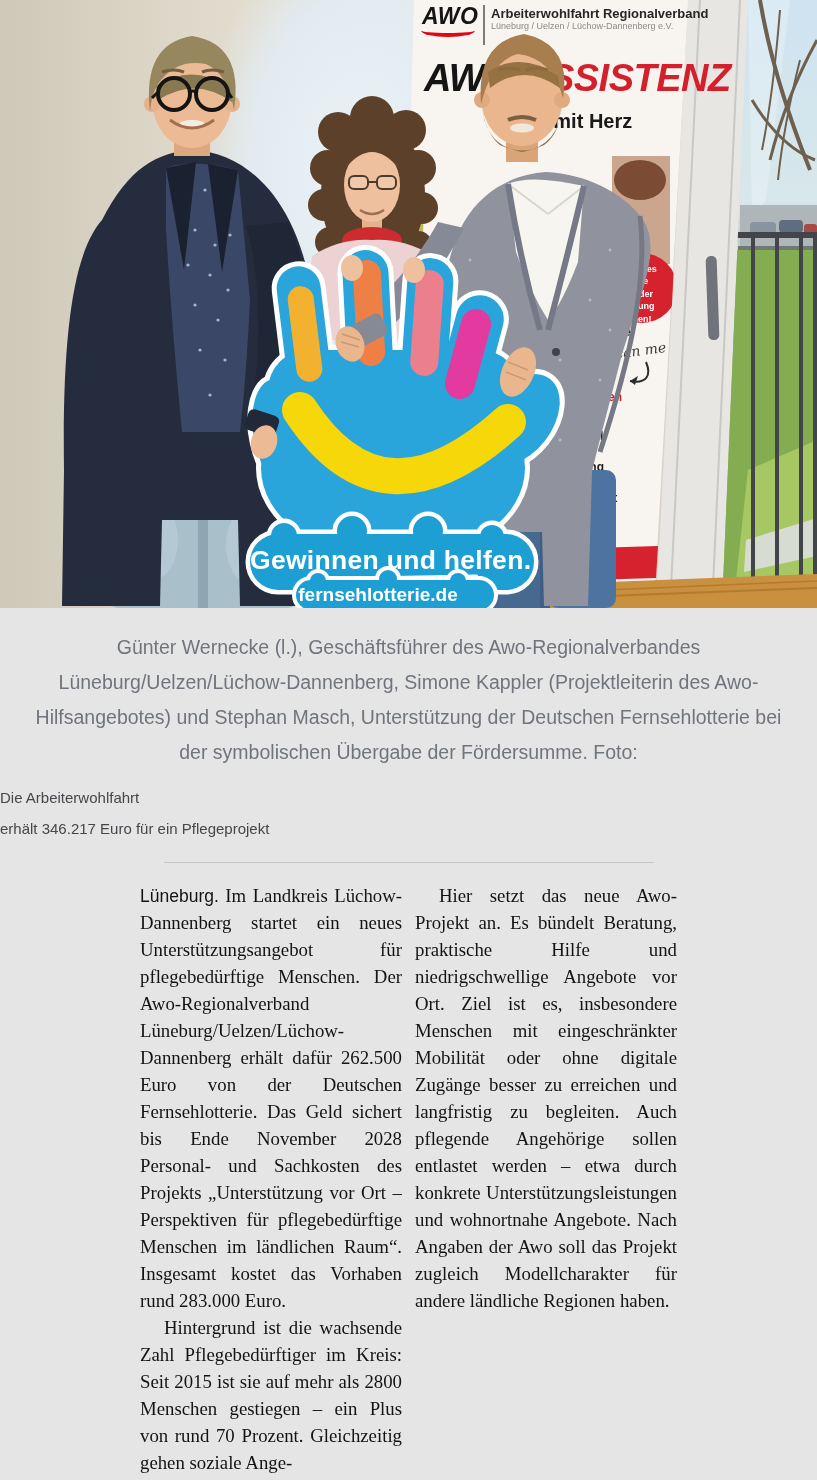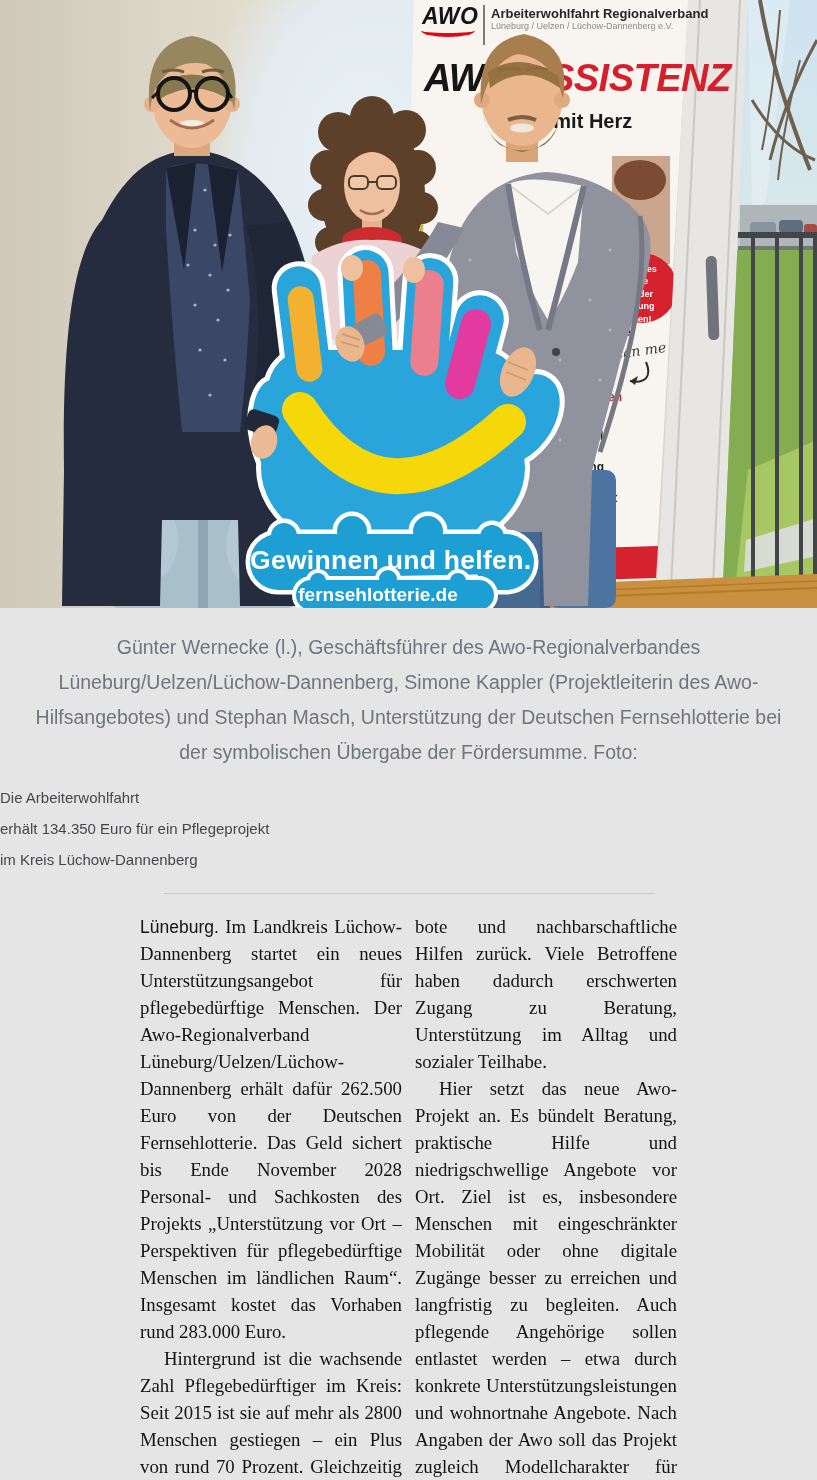--- a/index.html
+++ b/index.html
@@ -378,30 +378,28 @@
       <div class="sign-slogan">Gewinnen und helfen.</div>
       <div class="sign-url">fernsehlotterie.de</div>
     </div>
   </div>
 
   <div class="caption">Günter Wernecke (l.), Geschäftsführer des Awo-Regionalverbandes Lüneburg/Uelzen/Lüchow-Dannenberg, Simone Kappler (Projektleiterin des Awo-Hilfsangebotes) und Stephan Masch, Unterstützung der Deutschen Fernsehlotterie bei der symbolischen Übergabe der Fördersumme. Foto:</div>
 
 
   <div class="subhead">
     <span>Die Arbeiterwohlfahrt</span><br>
-    <span>erhält 134.350 Euro für ein Pflegeprojekt</span><br>
-    <span>im Kreis Lüchow-Dannenberg</span>
+    <span>erhält 346.217 Euro für ein Pflegeprojekt</span><br>
   </div>
 
   <div class="rule"></div>
 
   <div class="article">
     <div class="col" lang="de">
       <p class="noindent"><b class="lead">Lüneburg.</b> <span>Im Landkreis Lüchow-Dannenberg startet ein neues Unterstützungsangebot für pflegebedürftige Menschen. Der Awo-Regionalverband Lüneburg/Uelzen/Lüchow-Dannenberg erhält dafür 262.500 Euro von der Deutschen Fernsehlotterie. Das Geld sichert bis Ende November 2028 Personal- und Sachkosten des Projekts „Unterstützung vor Ort – Perspektiven für pflegebedürftige Menschen im ländlichen Raum“. Insgesamt kostet das Vorhaben rund 283.000 Euro.</span></p>
       <p>Hintergrund ist die wachsende Zahl Pflegebedürftiger im Kreis: Seit 2015 ist sie auf mehr als 2800 Menschen gestiegen – ein Plus von rund 70 Prozent. Gleichzeitig gehen soziale Ange-</p>
     </div>
     <div class="col" lang="de">
-      <p class="noindent">bote und nachbarschaftliche Hilfen zurück. Viele Betroffene haben dadurch erschwerten Zugang zu Beratung, Unterstützung im Alltag und sozialer Teilhabe.</p>
       <p><span>Hier setzt das neue Awo-Projekt an. Es bündelt Beratung, praktische Hilfe und niedrigschwellige Angebote vor Ort. Ziel ist es, insbesondere Menschen mit eingeschränkter Mobilität oder ohne digitale Zugänge besser zu erreichen und langfristig zu begleiten. Auch pflegende Angehörige sollen entlastet werden – etwa durch konkrete Unterstützungsleistungen und wohnortnahe Angebote. Nach Angaben der Awo soll das Projekt zugleich Modellcharakter für andere ländliche Regionen haben.</span> </p>
     </div>
   </div>
 
 </div>
 
 </body></html>

